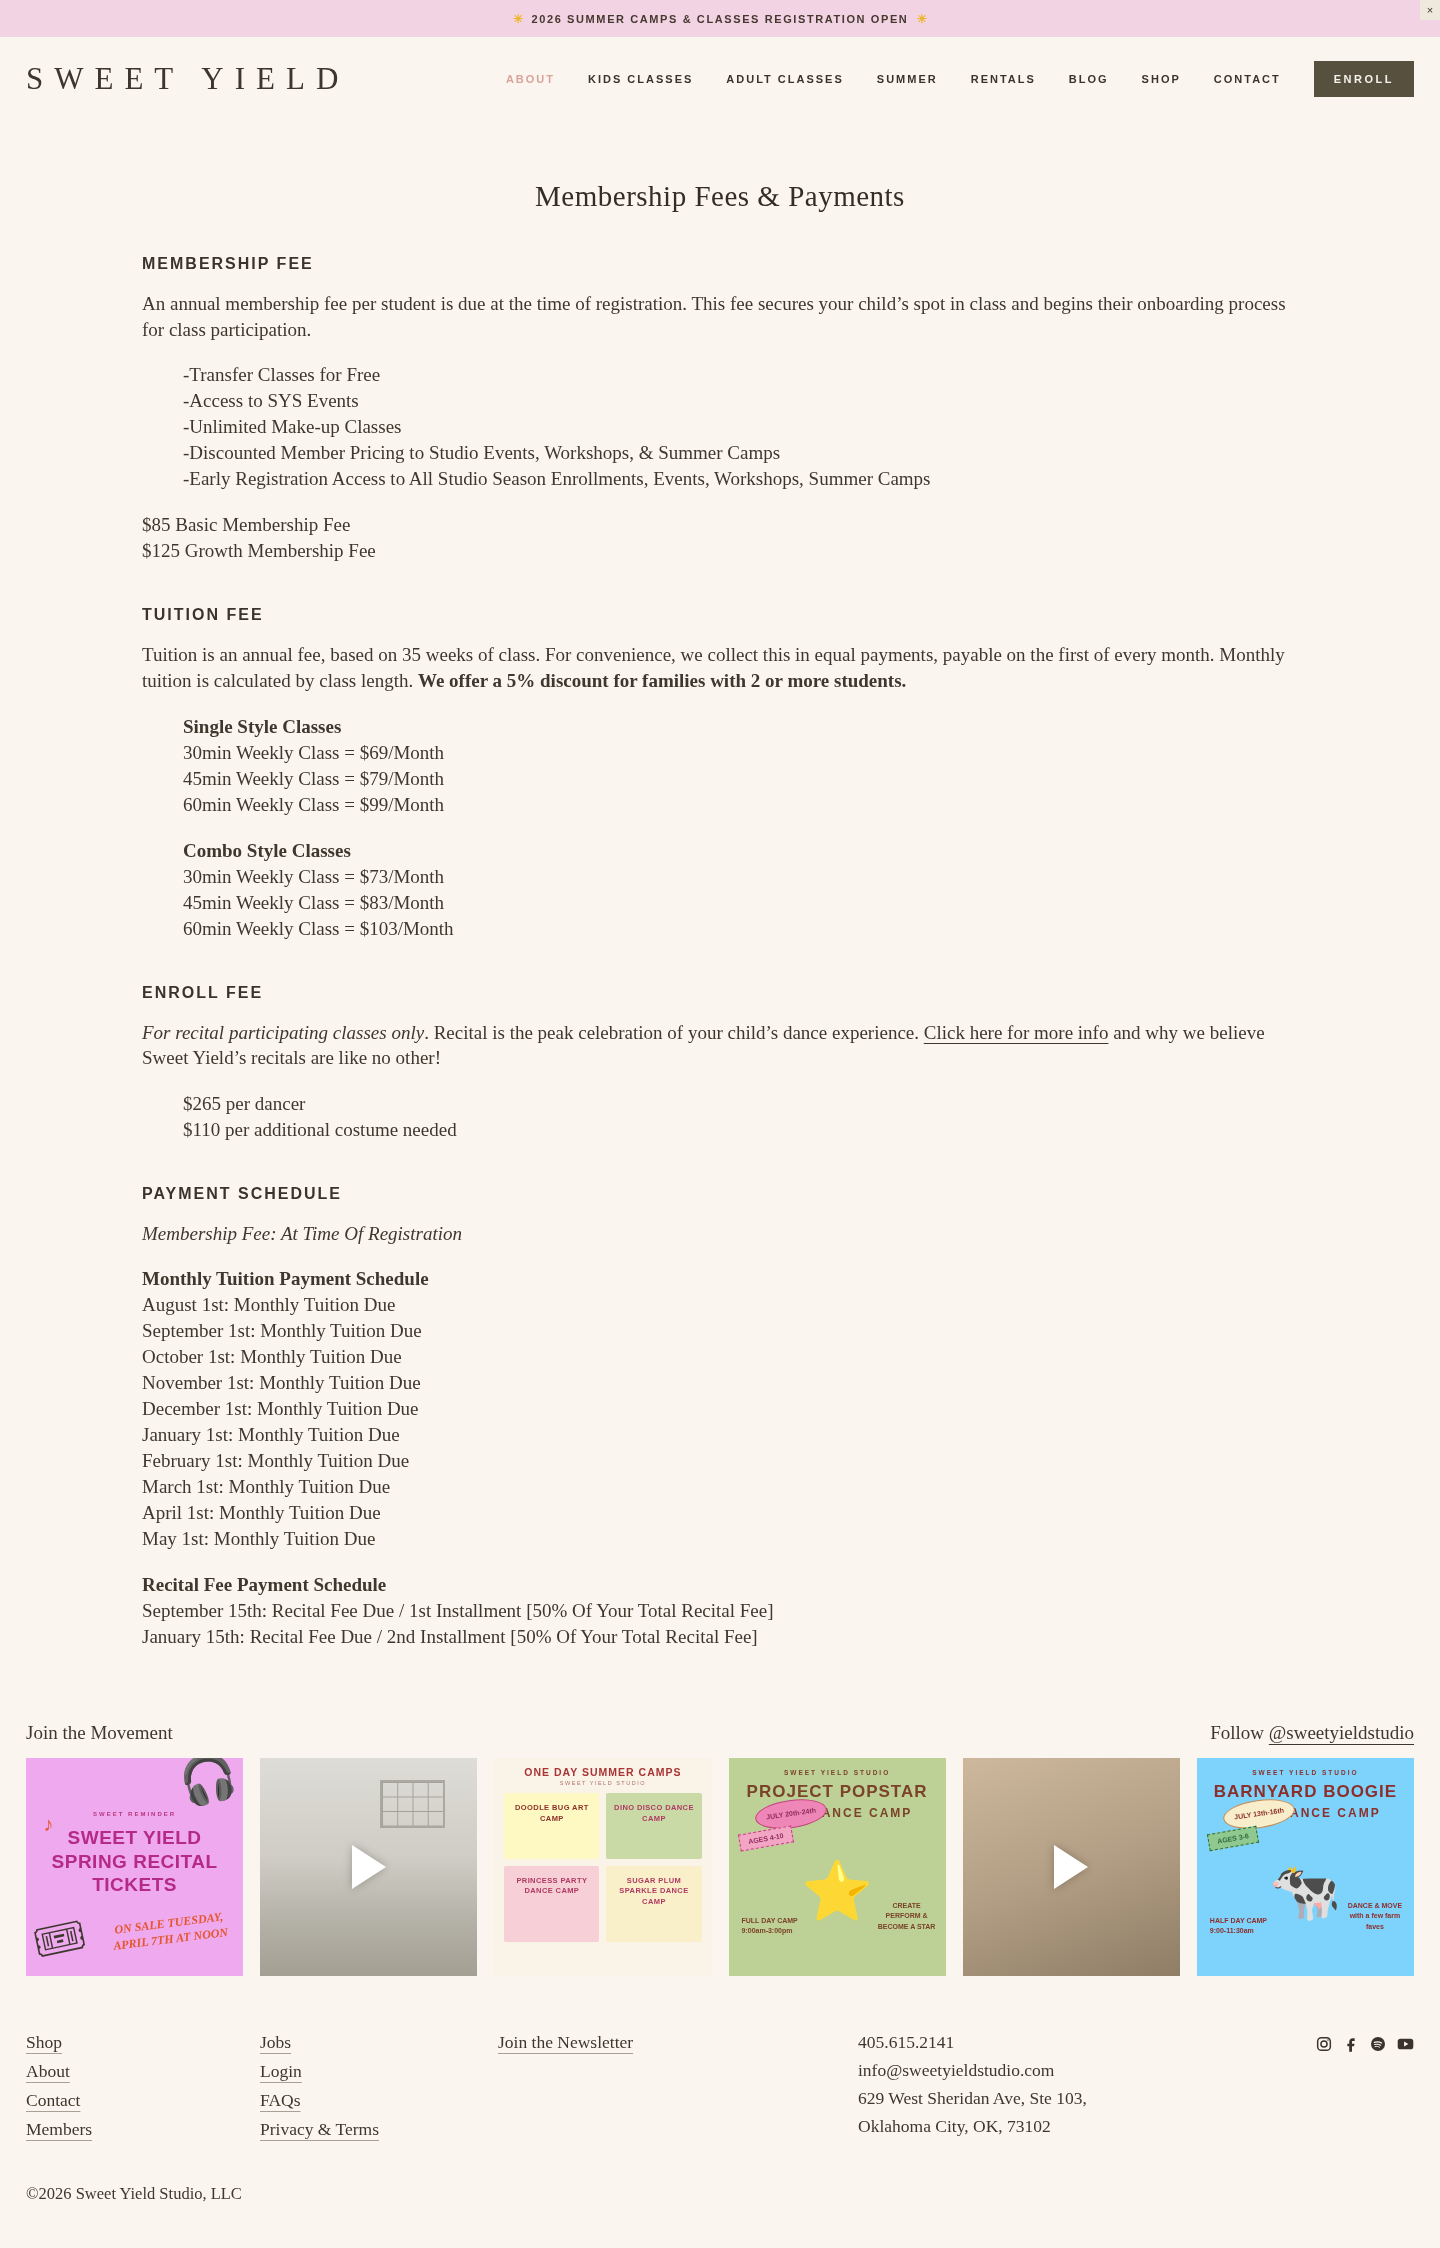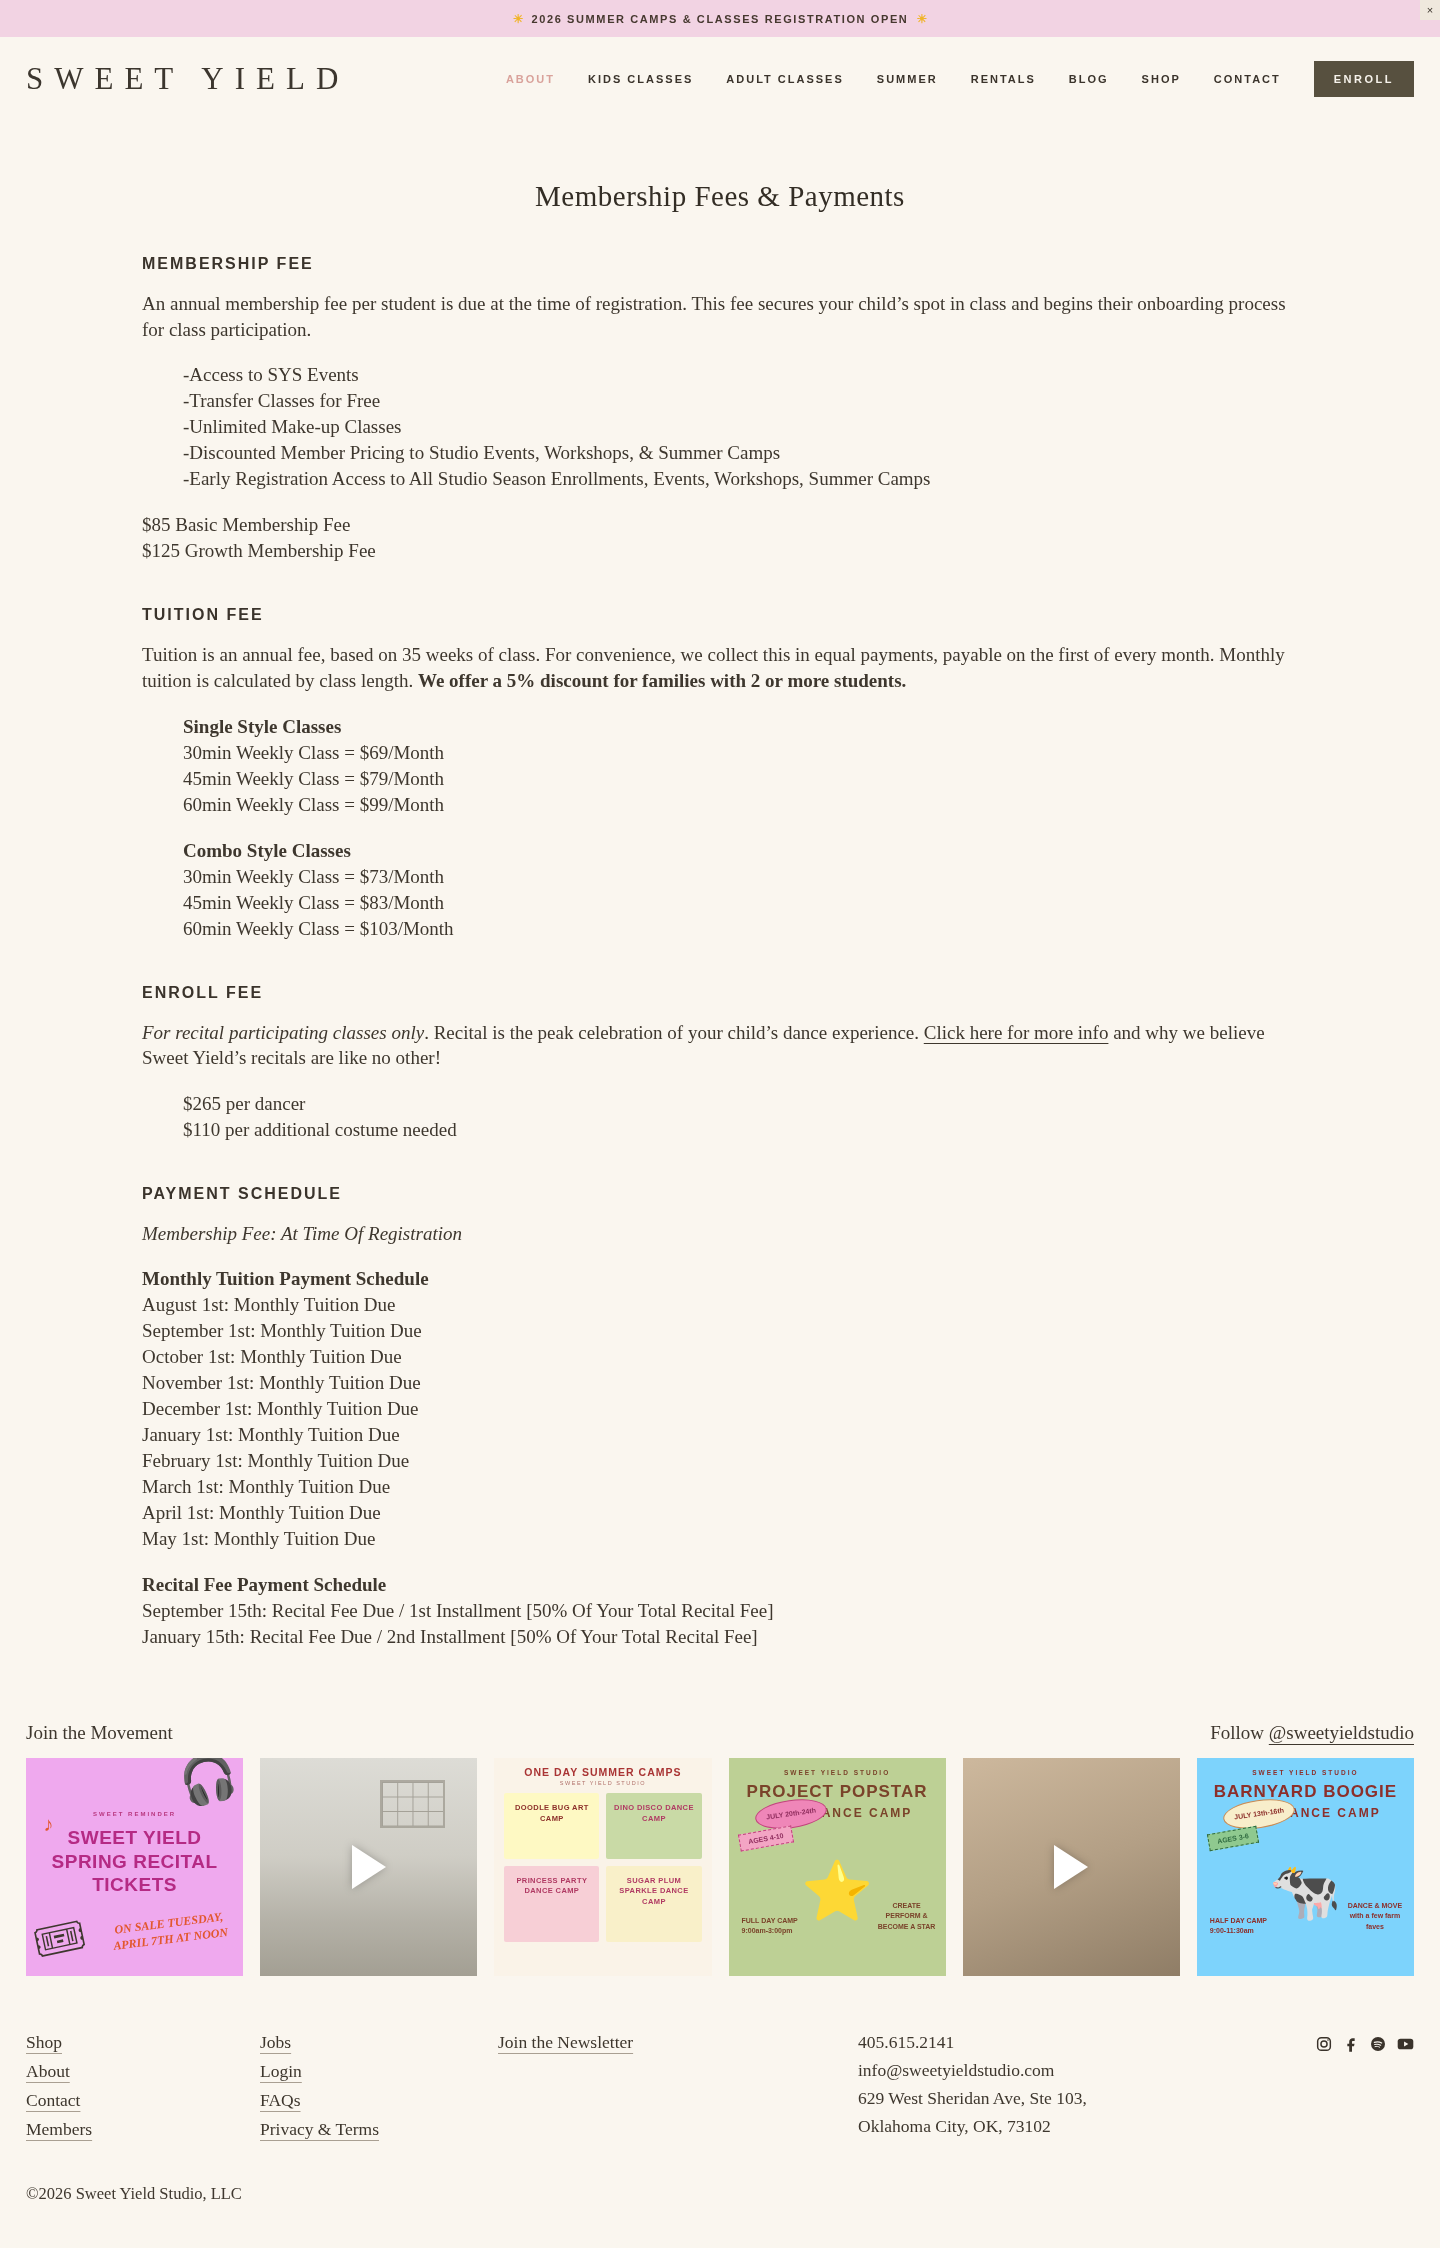--- a/index.html
+++ b/index.html
@@ -147,22 +147,22 @@
     <button class="enroll-btn">ENROLL</button>
   </nav>
 </div>
 
 <div class="main">
   <h1 class="page-title">Membership Fees &amp; Payments</h1>
 
   <div class="section-label">MEMBERSHIP FEE</div>
   <p class="para">An annual membership fee per student is due at the time of registration. This fee secures your child’s spot in class and begins their onboarding process for class participation.</p>
   <div class="indent group">
+    <p class="line">-Transfer Classes for Free</p>
     <p class="line">-Access to SYS Events</p>
-    <p class="line">-Transfer Classes for Free</p>
     <p class="line">-Unlimited Make-up Classes</p>
     <p class="line">-Discounted Member Pricing to Studio Events, Workshops, &amp; Summer Camps</p>
     <p class="line">-Early Registration Access to All Studio Season Enrollments, Events, Workshops, Summer Camps</p>
   </div>
   <div class="group">
     <p class="line">$85 Basic Membership Fee</p>
     <p class="line">$125 Growth Membership Fee</p>
   </div>
 
   <div class="section-label">TUITION FEE</div>

